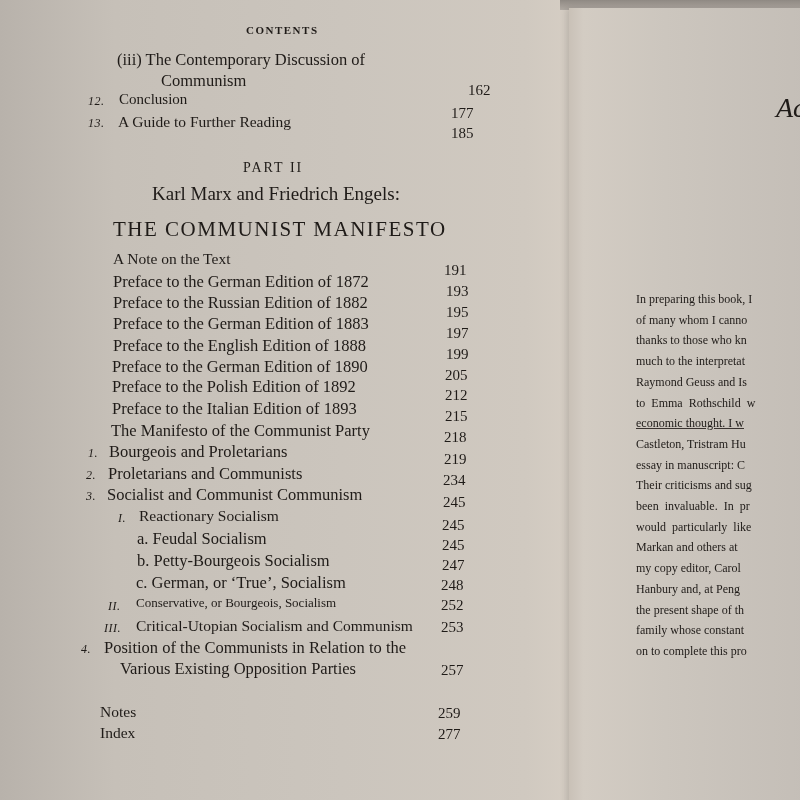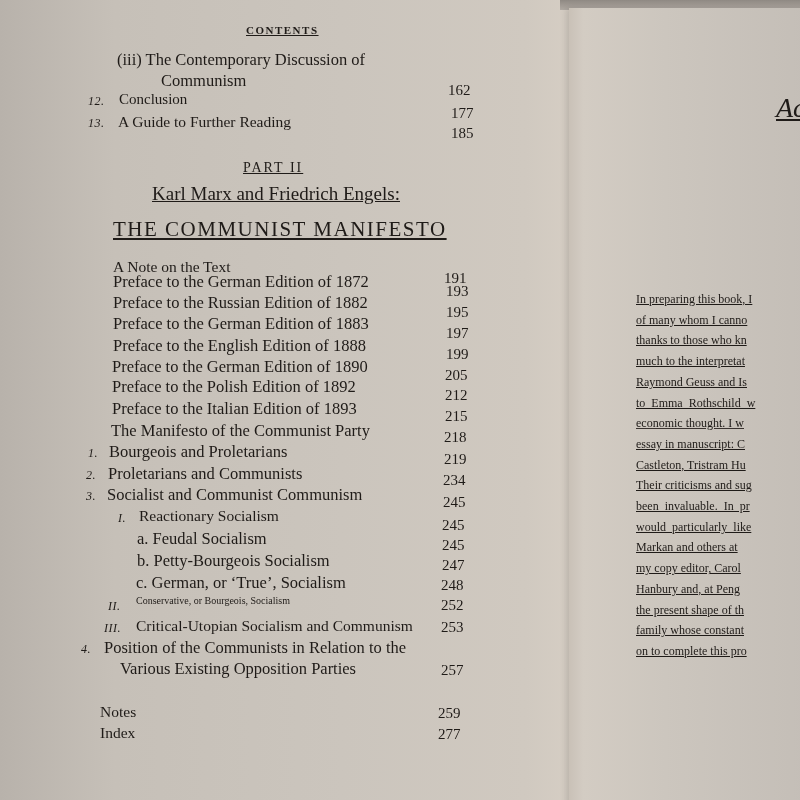--- a/index.html
+++ b/index.html
@@ -16,21 +16,21 @@
   }
   .page-right {
     position: absolute; left: 569px; top: 8px; width: 240px; height: 800px;
     background: linear-gradient(90deg, #c9c1b7 0%, #d3ccc3 6%, #ccc6be 40%, #c4beb7 100%);
     box-shadow: -3px 0 6px rgba(0,0,0,0.12);
   }
   .top-shadow {
     position: absolute; left: 560px; top: 0; width: 240px; height: 10px;
     background: linear-gradient(180deg, #8f8983, #b1aaa3);
   }
-  .abs { position: absolute; white-space: nowrap; text-decoration: underline; }
+  .abs { position: absolute; white-space: nowrap; }
   .running-head { left: 246px; top: 24px; font-size: 11px; letter-spacing: 1.5px; font-weight: bold; }
   .part-head { left: 243px; top: 160px; font-size: 14px; letter-spacing: 2px; }
   .authors { left: 152px; top: 183px; font-size: 19px; }
   .book-title { left: 113px; top: 217px; font-size: 21px; letter-spacing: 1.5px; }
   .row { position: absolute; left: 0; width: 560px; height: 22px; font-size: 16.5px; }
   .row .num { position: absolute; white-space: nowrap; font-style: italic; }
   .row .lab { position: absolute; white-space: nowrap; }
   .row .pg { position: absolute; left: 440px; white-space: nowrap; font-size: 15px; }
   .it { }
   .sc { font-size: 12px; letter-spacing: 0.5px; }
@@ -43,38 +43,38 @@
 <body>
 
 <div class="page-left">
   <div class="abs running-head">CONTENTS</div>
 
   <div class="row" style="top:50px">
     <span class="lab" style="left:117px">(iii) The Contemporary Discussion of</span>
   </div>
   <div class="row" style="top:71px">
     <span class="lab" style="left:161px">Communism</span>
-    <span class="pg" style="top:11px; left:448px">162</span>
+    <span class="pg" style="top:11px; left:468px">162</span>
   </div>
   <div class="row" style="top:91px">
     <span class="num sc" style="left:88px; top:3px">12.</span>
     <span class="lab it" style="left:119px; font-size:15px">Conclusion</span>
     <span class="pg" style="top:14px; left:451px">177</span>
   </div>
   <div class="row" style="top:113px">
     <span class="num sc" style="left:88px; top:3px">13.</span>
     <span class="lab it" style="left:118px; font-size:15.5px">A Guide to Further Reading</span>
     <span class="pg" style="top:12px; left:451px">185</span>
   </div>
 
   <div class="abs part-head">PART II</div>
   <div class="abs authors">Karl Marx and Friedrich Engels:</div>
   <div class="abs book-title">THE COMMUNIST MANIFESTO</div>
 
-  <div class="row" style="top:258px">
+  <div class="row" style="top:250px">
     <span class="lab it" style="left:113px; font-size:15.5px">A Note on the Text</span>
     <span class="pg" style="top:12px; left:444px">191</span>
   </div>
   <div class="row" style="top:272px">
     <span class="lab" style="left:113px">Preface to the German Edition of 1872</span>
     <span class="pg" style="top:11px; left:446px">193</span>
   </div>
   <div class="row" style="top:293px">
     <span class="lab" style="left:113px">Preface to the Russian Edition of 1882</span>
     <span class="pg" style="top:11px; left:446px">195</span>
@@ -130,21 +130,21 @@
   <div class="row" style="top:551px">
     <span class="lab" style="left:137px">b. Petty-Bourgeois Socialism</span>
     <span class="pg" style="top:6px; left:442px">247</span>
   </div>
   <div class="row" style="top:573px">
     <span class="lab" style="left:136px">c. German, or ‘True’, Socialism</span>
     <span class="pg" style="top:4px; left:441px">248</span>
   </div>
   <div class="row" style="top:595px">
     <span class="num sc" style="left:108px; top:4px">II.</span>
-    <span class="lab it" style="left:136px; font-size:10px">Conservative, or Bourgeois, Socialism</span>
+    <span class="lab it" style="left:136px; font-size:13px">Conservative, or Bourgeois, Socialism</span>
     <span class="pg" style="top:2px; left:441px">252</span>
   </div>
   <div class="row" style="top:617px">
     <span class="num sc" style="left:104px; top:4px">III.</span>
     <span class="lab it" style="left:136px; font-size:15.5px">Critical-Utopian Socialism and Communism</span>
     <span class="pg" style="top:2px; left:441px">253</span>
   </div>
   <div class="row" style="top:638px">
     <span class="num sc" style="left:81px; top:4px">4.</span>
     <span class="lab" style="left:104px">Position of the Communists in Relation to the</span>
@@ -171,22 +171,22 @@
 <div class="abs right-heading">Ac</div>
 
 <div class="abs right-text">
   <div>In preparing this book, I</div>
   <div>of many whom I canno</div>
   <div>thanks to those who kn</div>
   <div>much to the interpretat</div>
   <div>Raymond Geuss and Is</div>
   <div style="white-space:pre">to  Emma  Rothschild  w</div>
   <div class="underline">economic thought. I w</div>
+  <div>Castleton, Tristram Hu</div>
   <div>essay in manuscript: C</div>
-  <div>Castleton, Tristram Hu</div>
   <div>Their criticisms and sug</div>
   <div style="white-space:pre">been  invaluable.  In  pr</div>
   <div style="white-space:pre">would  particularly  like</div>
   <div>Markan and others at</div>
   <div>my copy editor, Carol</div>
   <div>Hanbury and, at Peng</div>
   <div>the present shape of th</div>
   <div>family whose constant</div>
   <div>on to complete this pro</div>
 </div>

